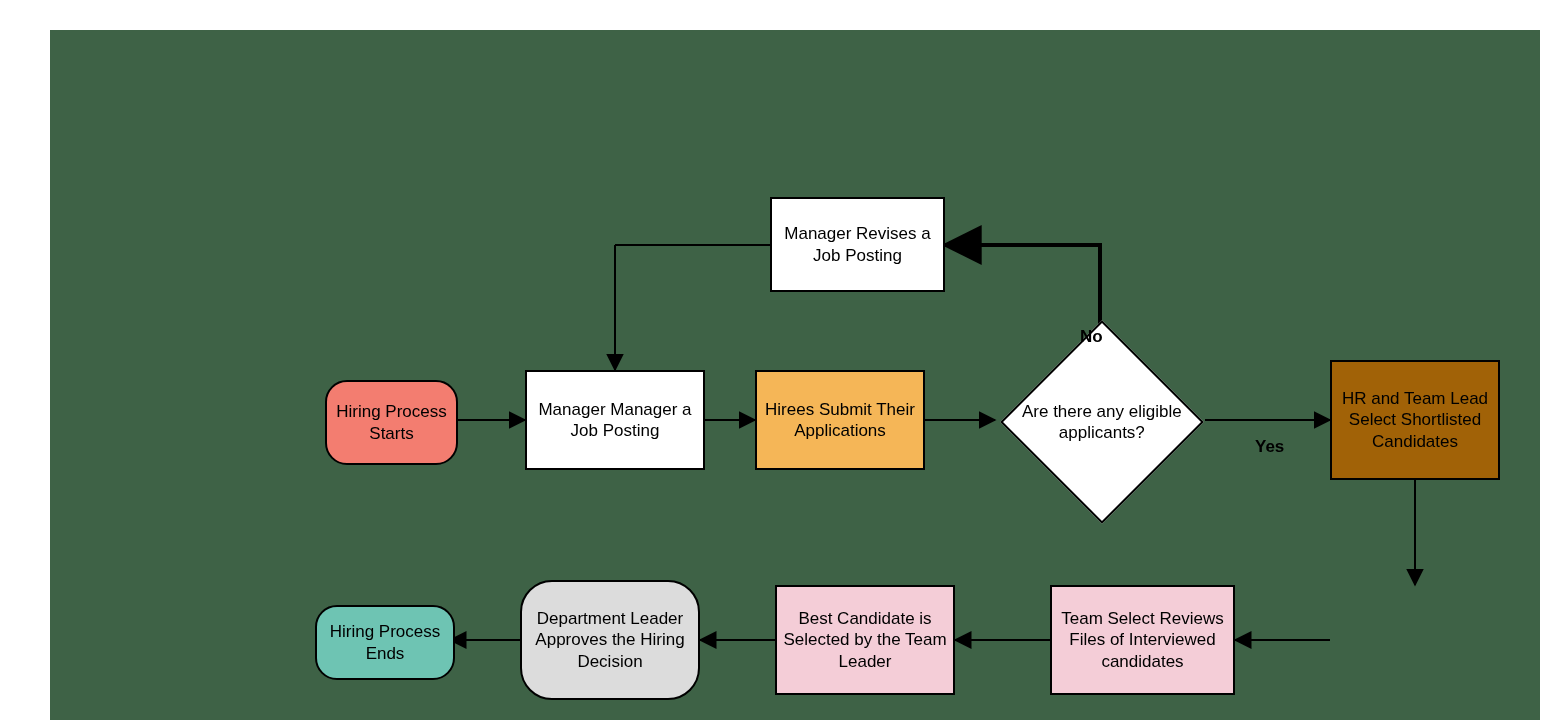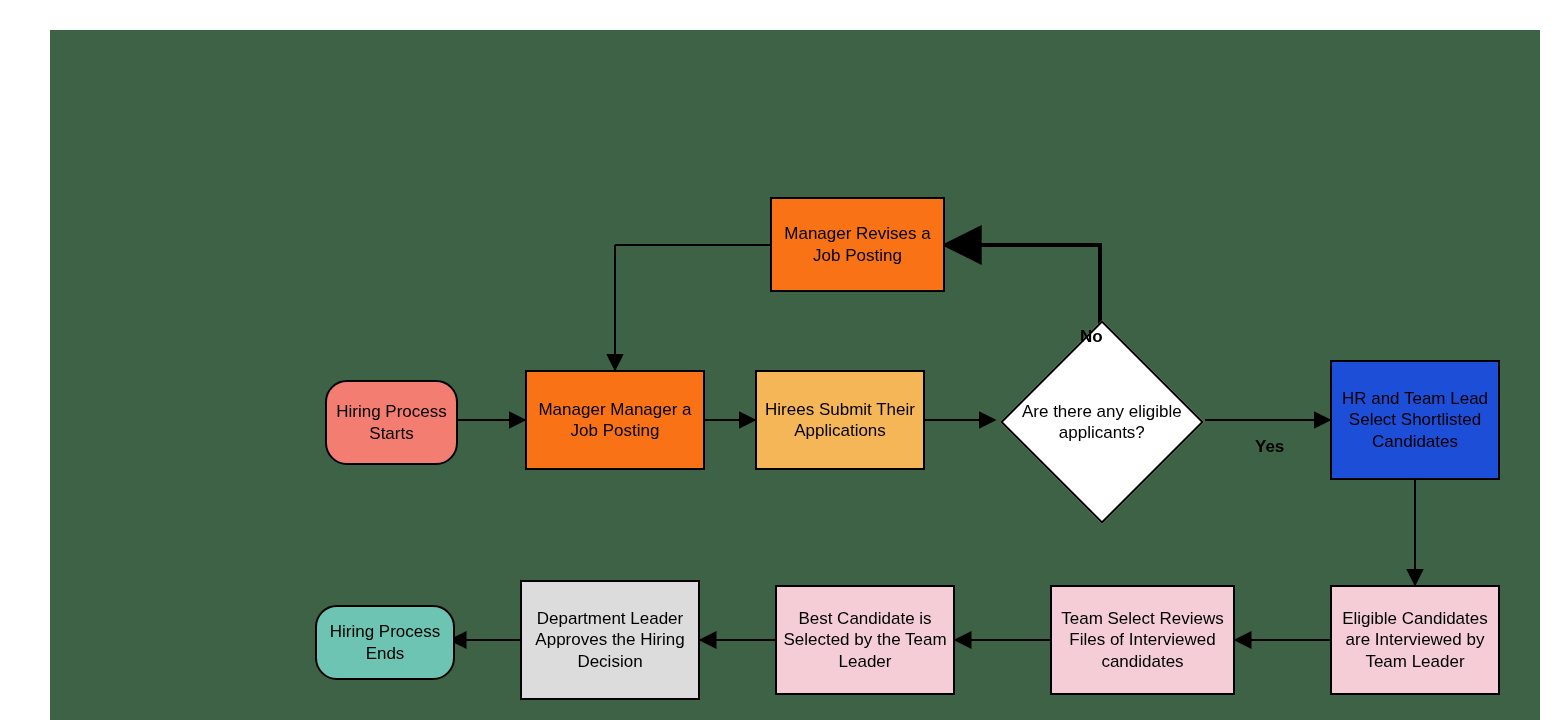--- a/index.html
+++ b/index.html
@@ -25,25 +25,25 @@
     display: flex;
     align-items: center;
     justify-content: center;
     text-align: center;
     font-size: 17px;
     line-height: 1.25;
     padding: 6px;
   }
   .start { background: #f37d70; border-radius: 22px; }
   .end   { background: #6ec4b3; border-radius: 22px; }
-  .green { background: #f97316; }
+  .green { background: #ffffff; }
   .orange{ background: #f5b657; }
-  .blue  { background: #1d4ed8; }
+  .blue  { background: #a16207; }
   .pink  { background: #f4cdd7; }
-  .gray  { background: #dcdcdc; }
+  .gray  { background: #dcdcdc; border-radius: 32px; }
   .diamond-wrap {
     position: absolute;
     transform: rotate(45deg);
     background: #ffffff;
     border: 2px solid #000;
   }
   .diamond-text {
     position: absolute;
     transform: rotate(-45deg);
     width: 180px;
@@ -123,23 +123,20 @@
   </div>
 
   <div class="diamond-wrap" style="left:980px; top:320px; width:140px; height:140px;">
     <div class="diamond-text" style="left:-20px; top:49px;">Are there any eligible applicants?</div>
   </div>
 
   <div class="node blue" style="left:1280px; top:330px; width:170px; height:120px;">
     <span>HR and Team Lead Select Shortlisted Candidates</span>
   </div>
 
-  <div class="node pink" style="left:1280px; top:555px; width:170px; height:110px;">
-    <span>Eligible Candidates are Interviewed by Team Leader</span>
-  </div>
 
   <div class="node pink" style="left:1000px; top:555px; width:185px; height:110px;">
     <span>Team Select Reviews  Files of Interviewed candidates</span>
   </div>
 
   <div class="node pink" style="left:725px; top:555px; width:180px; height:110px;">
     <span>Best Candidate is Selected by the Team Leader</span>
   </div>
 
   <div class="node gray" style="left:470px; top:550px; width:180px; height:120px;">

